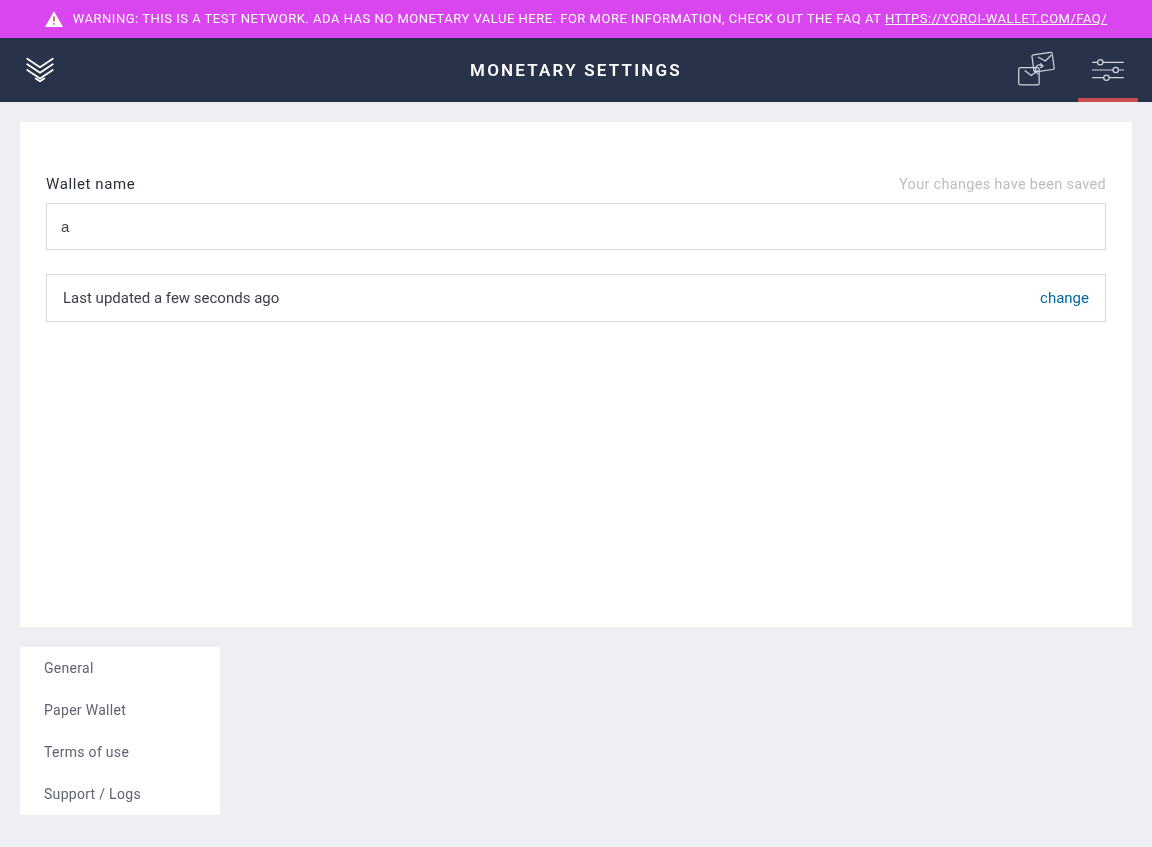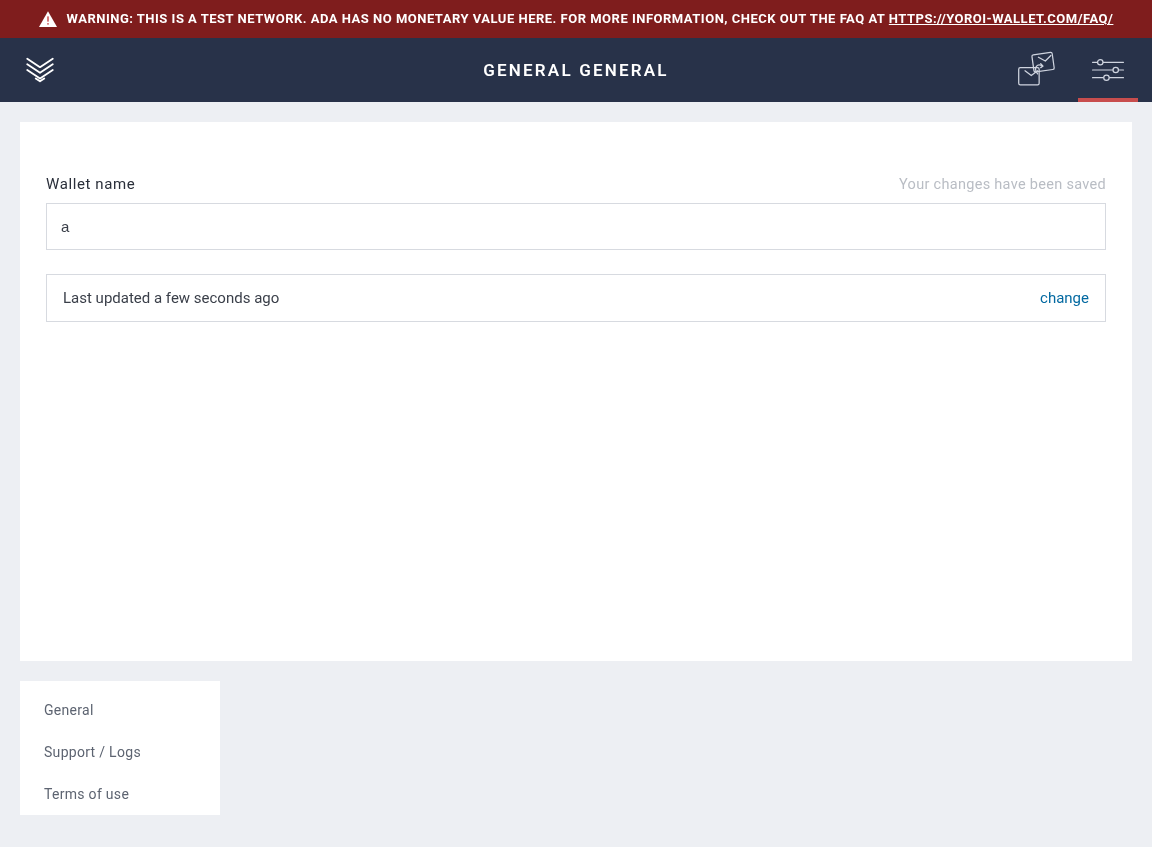--- a/index.html
+++ b/index.html
@@ -1,28 +1,28 @@
 <!DOCTYPE html>
 <html><head>
 <meta charset="utf-8">
 <style>
   * { box-sizing: border-box; margin: 0; padding: 0; }
   html, body { width: 1152px; height: 847px; font-family: -apple-system, BlinkMacSystemFont, "Segoe UI", Roboto, Helvetica, Arial, sans-serif; background: #edeff3; overflow: hidden; }
 
   
   .warning-banner {
-    background: #7f1d1d;
+    background: #d946ef;
     color: #ffffff;
     width: 100%;
     padding: 9px 20px 9px 20px;
     display: flex;
     align-items: flex-start;
     justify-content: center;
     font-size: 13px;
-    font-weight: 700;
+    font-weight: 400;
     letter-spacing: 0.5px;
     line-height: 1.55;
   }
   .warning-banner .inner {
     display: flex;
     align-items: flex-start;
     gap: 10px;
     max-width: 1110px;
     text-align: center;
   }
@@ -119,21 +119,21 @@
     border: 1px solid #d7dae0;
     padding: 14px 16px;
     display: flex;
     justify-content: space-between;
     align-items: center;
   }
   .password-text { color: #3a3f49; font-size: 15px; }
   .change-link { color: #0369a1; font-size: 15px; cursor:pointer; }
 
   
-  .side-nav { list-style:none; padding-top: 8px; }
+  .side-nav { list-style:none; }
   .side-nav li {
     padding: 13px 20px 13px 20px;
     font-size: 14px;
     color: #5d6471;
     letter-spacing: 0.3px;
     cursor: pointer;
     border-left: 4px solid transparent;
   }
   .side-nav li.active {
     background: #f1f3f6;
@@ -165,21 +165,21 @@
     <svg width="34" height="34" viewBox="0 0 48 48">
       <g stroke="#ffffff" stroke-width="2.6" fill="none" stroke-linecap="round" stroke-linejoin="round">
         <path d="M6 8 L24 20 L42 8"></path>
         <path d="M6 16 L24 28 L42 16"></path>
         <path d="M6 24 L24 36 L42 24"></path>
         <path d="M18 36 L24 40 L30 36"></path>
       </g>
     </svg>
   </div>
 
-  <div class="page-title">GENERAL GENERAL</div>
+  <div class="page-title">MONETARY SETTINGS</div>
 
   <div class="header-icons">
     <div class="header-icon">
       <svg width="44" height="40" viewBox="0 0 56 50">
         <g stroke="#cfd4df" stroke-width="1.6" fill="none" stroke-linejoin="round" stroke-linecap="round">
 
           <rect x="24" y="4" width="26" height="22" rx="2" transform="rotate(-8 37 15)"></rect>
           <path d="M32 8 L40 14 L48 8" transform="rotate(-8 37 15)"></path>
 
           <rect x="6" y="22" width="26" height="22" rx="2"></rect>
@@ -226,21 +226,24 @@
     </div>
 
   </div>
 
   <div class="side-panel">
     <ul class="side-nav">
       <li>
         <span>General</span>
       </li>
       <li>
+        <span>Paper Wallet</span>
+      </li>
+      <li>
+        <span>Terms of use</span>
+      </li>
+      <li>
         <span>Support / Logs</span>
       </li>
-      <li>
-        <span>Terms of use</span>
-      </li>
     </ul>
   </div>
 
 </div>
 
 </body></html>

